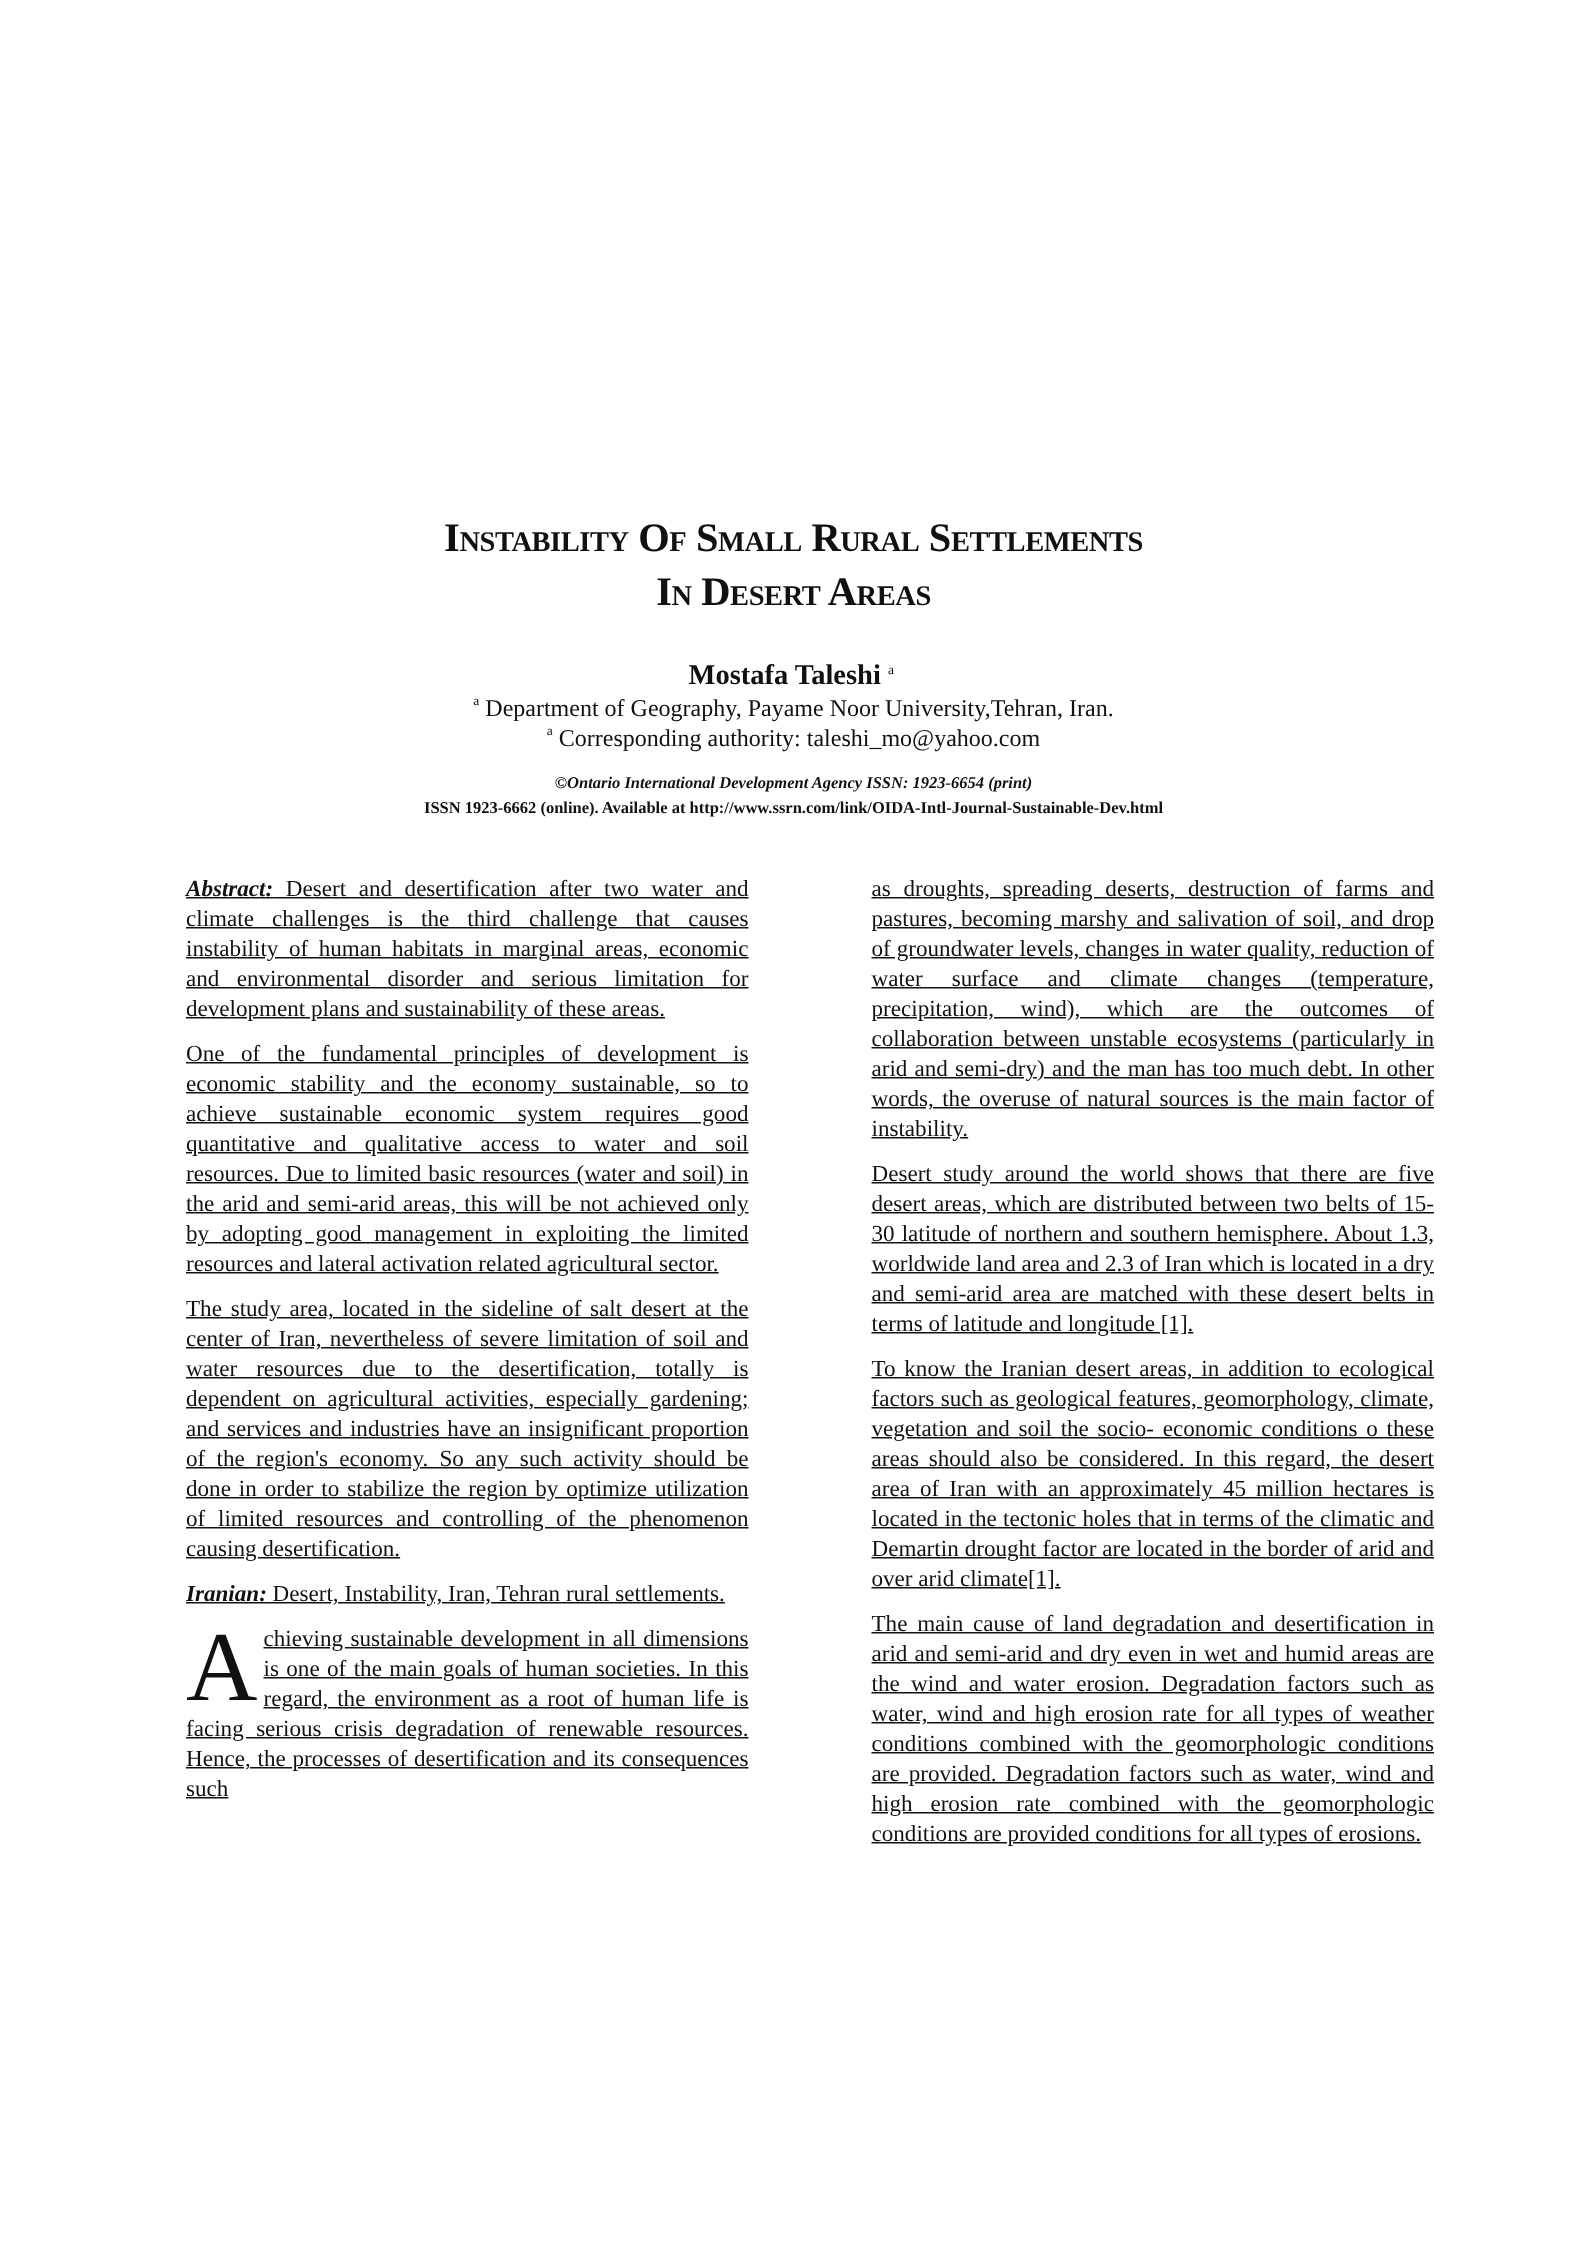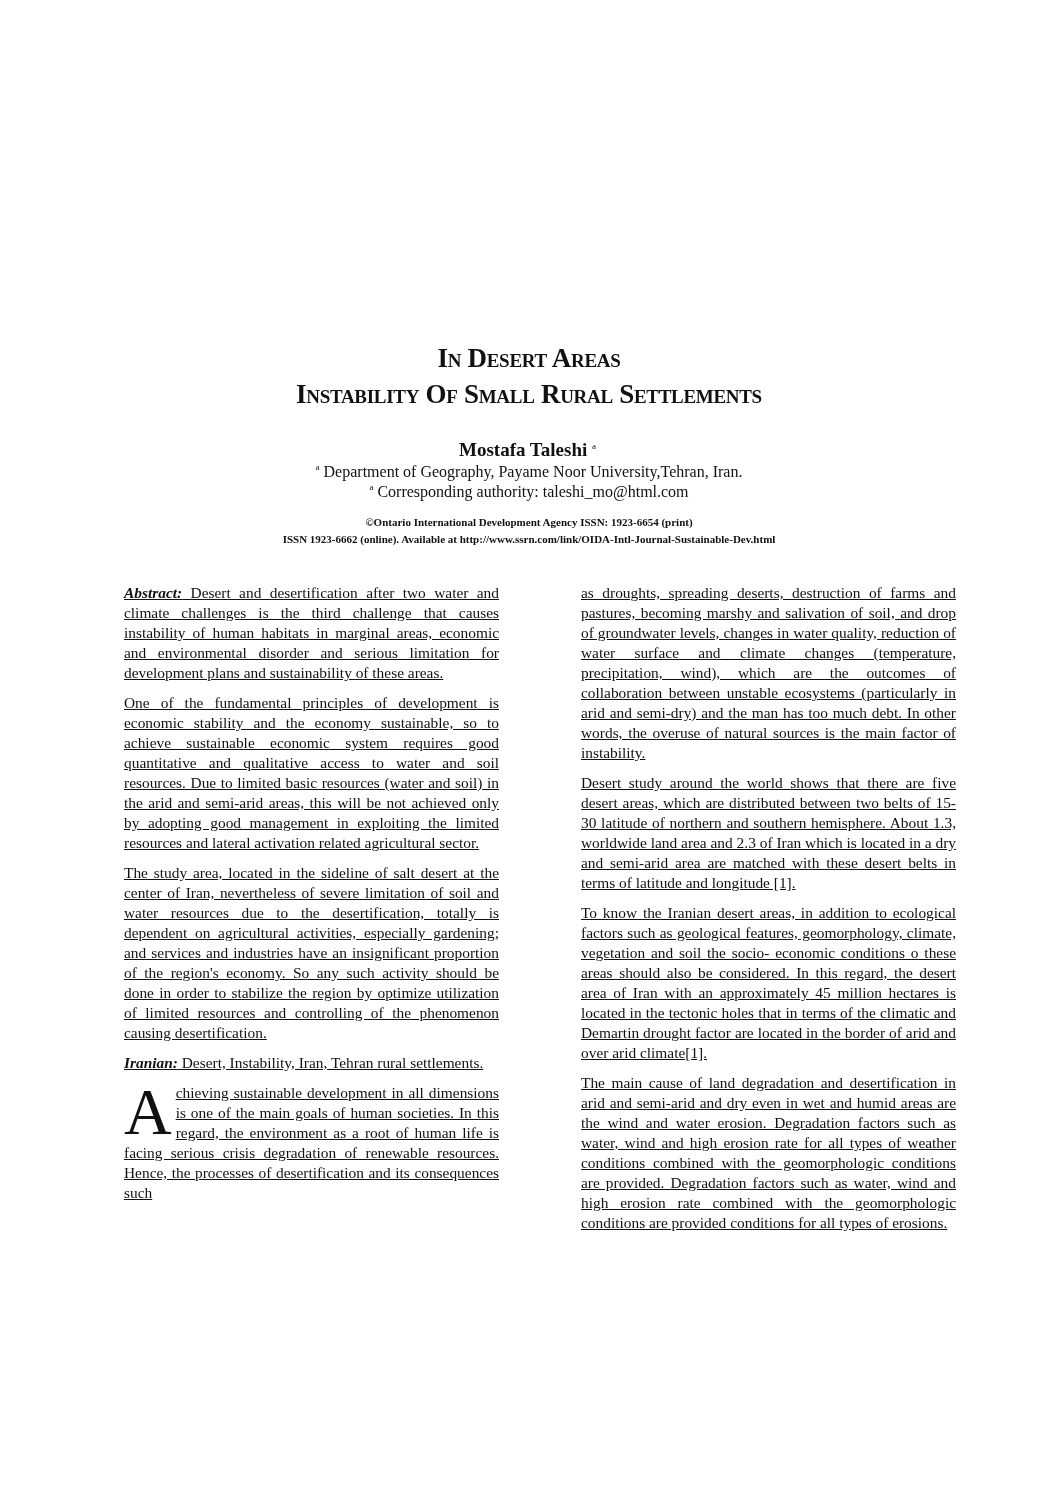--- a/index.html
+++ b/index.html
@@ -8,51 +8,51 @@
     .title { position: absolute; left: 0; width: 1058px; top: 340px; text-align: center;
              font-weight: bold; font-size: 27px; line-height: 36px; font-variant: small-caps; letter-spacing: -0.3px; }
     .title div { margin: 0; }
     .author { position: absolute; left: 0; width: 1055px; top: 434px; text-align: center;
               font-weight: bold; font-size: 19px; line-height: 24px; }
     .author sup, .aff sup { font-size: 9px; vertical-align: 7px; font-weight: normal; }
     .aff { position: absolute; left: 0; width: 1058px; text-align: center; font-size: 16px; line-height: 20px; }
     .aff1 { top: 457px; }
     .aff2 { top: 477px; }
     .pub { position: absolute; left: 0; width: 1058px; text-align: center; font-size: 11px; line-height: 17px; font-weight: bold; }
-    .pub1 { top: 514px; }
+    .pub1 { top: 514px; font-style: italic; }
     .pub2 { top: 531px; }
     .col { position: absolute; top: 583px; width: 375px; font-size: 15.4px; line-height: 20px; text-align: justify; text-decoration: underline; }
     .col-left { left: 124px; }
     .col-right { left: 581px; }
     .col p { margin: 0 0 10px 0; }
     .lbl { font-weight: bold; font-style: italic; }
     .heading { font-weight: bold; font-variant: small-caps; font-size: 15px; margin: 0 0 8px 0; line-height: 20px; }
     .dropcap { float: left; font-size: 66px; line-height: 54px; height: 56px; margin: 2px 4px 0 0; font-weight: normal; }
     .hang { text-align: justify; }
   </style>
 </head>
 <body>
 
 <div class="title">
+  <div>Instability Of Small Rural Settlements</div>
   <div>In Desert Areas</div>
-  <div>Instability Of Small Rural Settlements</div>
 </div>
 
 <div class="author">
   <span>Mostafa Taleshi</span>
   <sup>a</sup>
 </div>
 
 <div class="aff aff1">
   <sup>a</sup>
   <span>Department of Geography, Payame Noor University,Tehran, Iran.</span>
 </div>
 <div class="aff aff2">
   <sup>a</sup>
-  <span>Corresponding authority: taleshi_mo@html.com</span>
+  <span>Corresponding authority: taleshi_mo@yahoo.com</span>
 </div>
 
 <div class="pub pub1">©Ontario International Development Agency ISSN: 1923-6654 (print)</div>
 <div class="pub pub2">ISSN 1923-6662 (online). Available at http://www.ssrn.com/link/OIDA-Intl-Journal-Sustainable-Dev.html</div>
 
 <div class="col col-left">
   <p>
     <span class="lbl">Abstract:</span><span> Desert and desertification after two water and climate challenges is the third challenge that causes instability of human habitats in marginal areas, economic and environmental disorder and serious limitation for development plans and sustainability of these areas.</span>
   </p>
   <p>One of the fundamental principles of development is economic stability and the economy sustainable, so to achieve sustainable economic system requires good quantitative and qualitative access to water and soil resources. Due to limited basic resources (water and soil) in the arid and semi-arid areas, this will be not achieved only by adopting good management in exploiting the limited resources and lateral activation related agricultural sector.</p>

